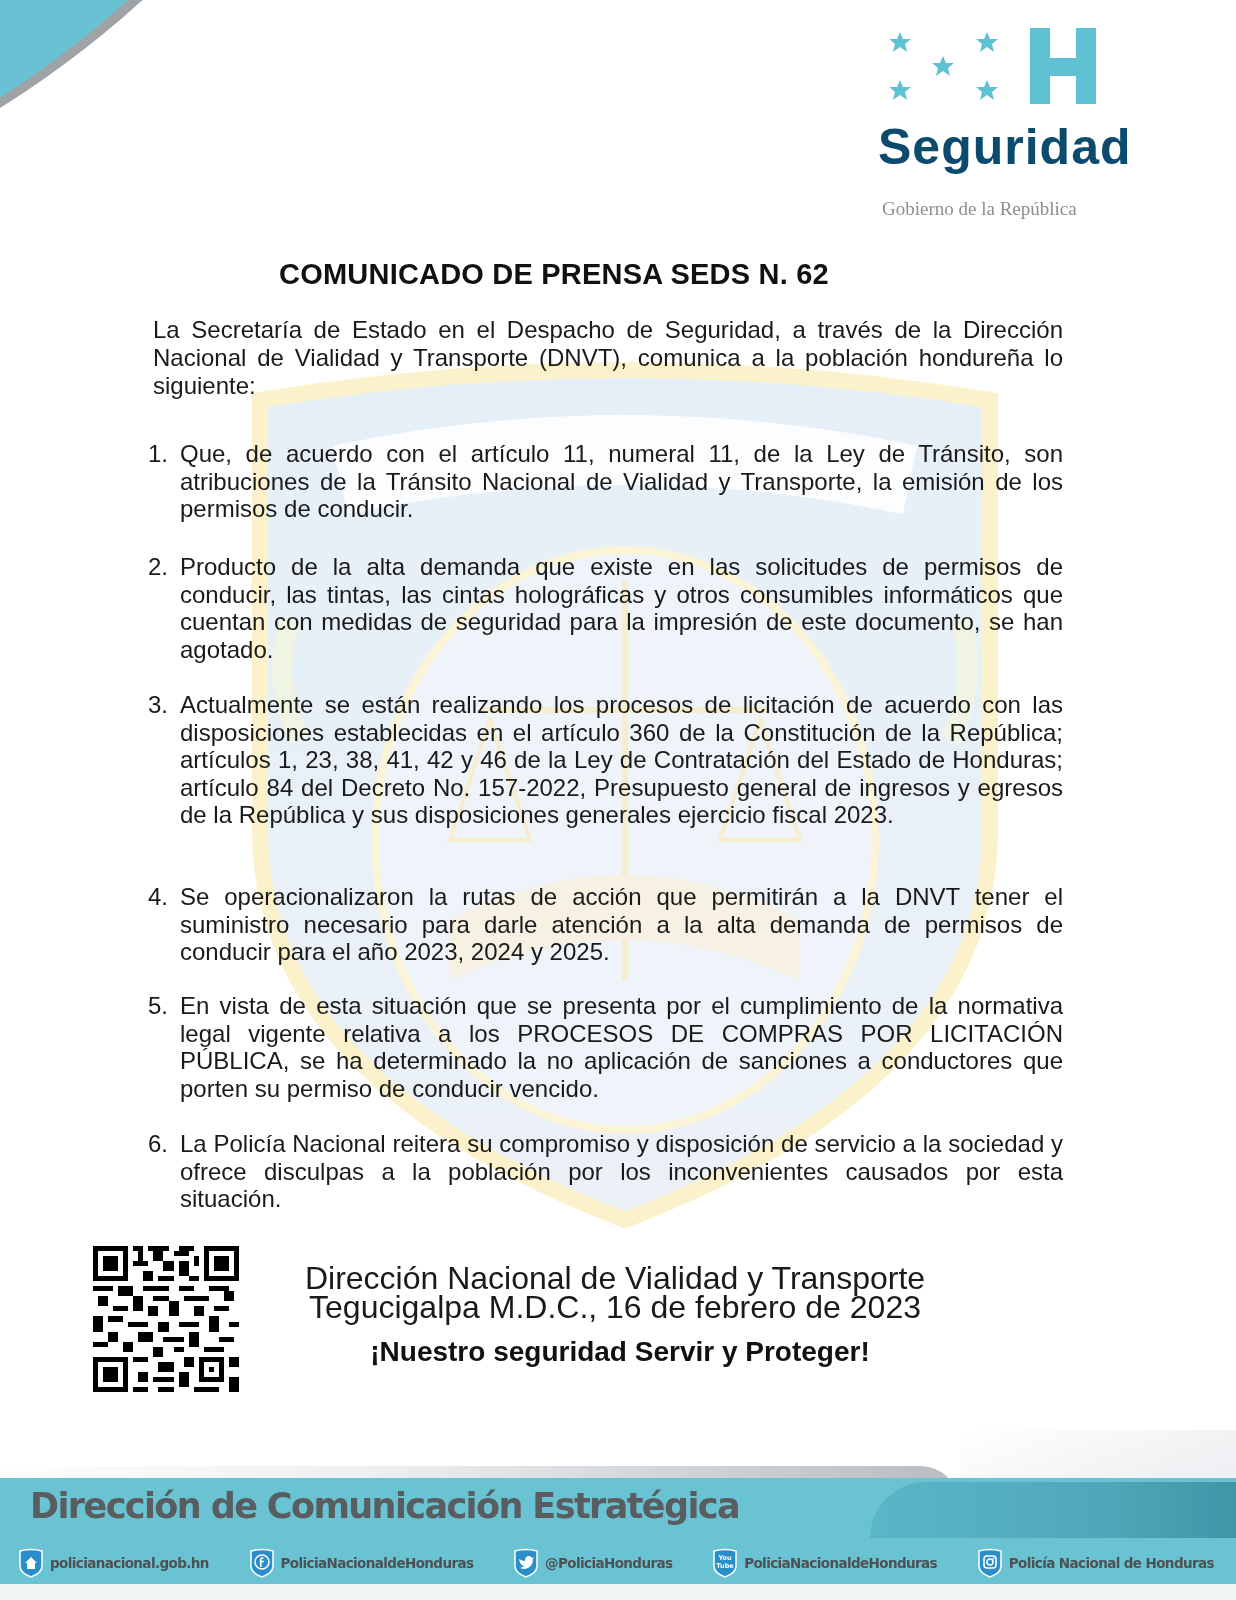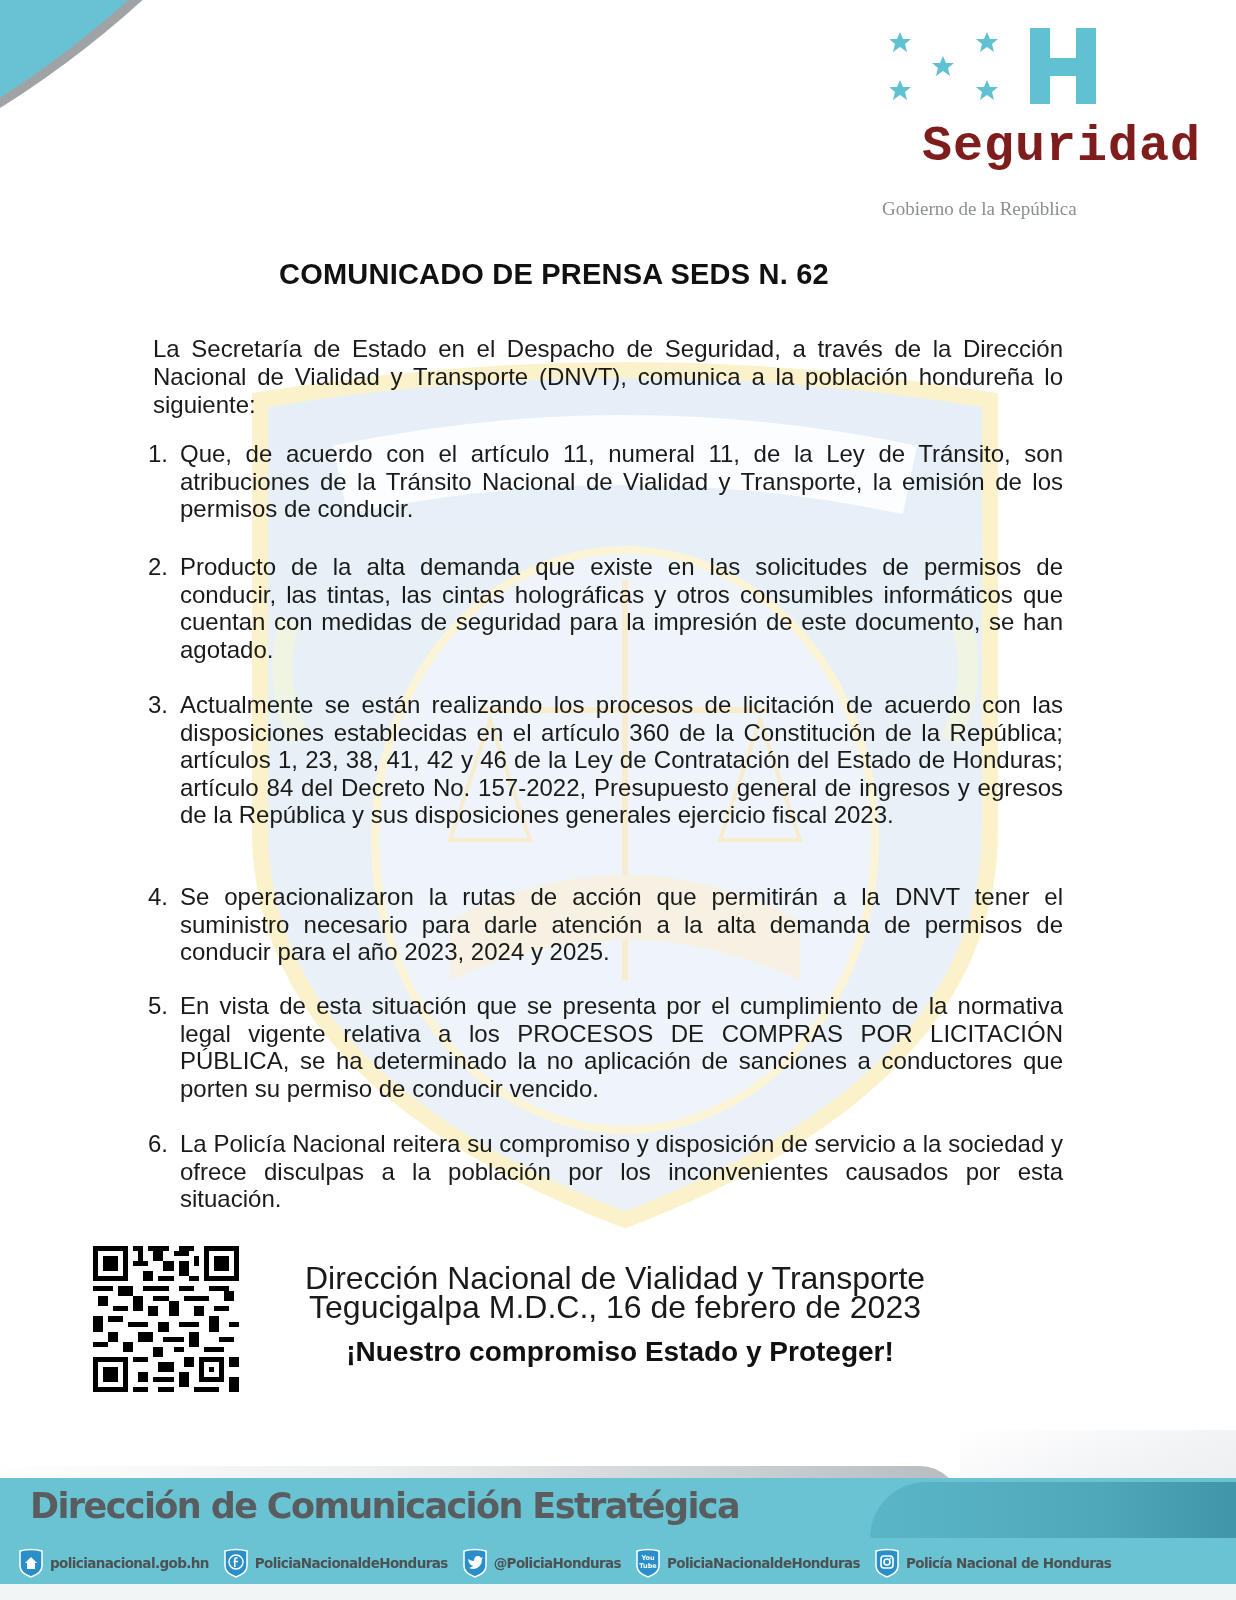--- a/index.html
+++ b/index.html
@@ -25,39 +25,39 @@
   
   .logo-r { position: absolute; left: 890px; top: 22px; width: 340px; height: 210px; }
   .logo-stars { position: absolute; left: 0; top: 4px; width: 130px; height: 80px; }
   .logo-h {
     position: absolute; left: 140px; top: 6px; width: 66px; height: 76px;
   }
   .logo-h .bar-l, .logo-h .bar-r { position: absolute; top: 0; width: 20px; height: 76px; background: #5fc1d2; }
   .logo-h .bar-l { left: 0; } .logo-h .bar-r { right: 0; }
   .logo-h .bar-m { position: absolute; left: 18px; top: 30px; width: 30px; height: 18px; background: #5fc1d2; }
   .seguridad-word {
-    position: absolute; left: -12px; top: 96px; font-family: Liberation Mono, monospace;
-    font-weight: bold; font-size: 50px; color: #7f1d1d; letter-spacing: 1px; margin-left: 44px;
+    position: absolute; left: -12px; top: 96px; font-family: Liberation Sans, sans-serif;
+    font-weight: bold; font-size: 50px; color: #0c4a6e; letter-spacing: 1px;
   }
   .gobierno-word {
     position: absolute; left: -8px; top: 176px; font-family: Liberation Serif, serif;
     font-size: 19px; color: #8a8e90;
   }
 
   
   .watermark { position: absolute; left: 230px; top: 360px; width: 790px; height: 880px; opacity: 0.9; pointer-events: none; }
 
   
   .title {
     position: absolute; left: 0; width: 1108px; top: 258px; text-align: center;
     font-weight: bold; font-size: 29px; color: #111; letter-spacing: 0.2px;
   }
   .intro {
     position: absolute; left: 153px; width: 910px; top: 316px;
-    font-size: 24px; line-height: 28px; text-align: justify; color: #1a1a1a; margin-top: 19px;
+    font-size: 24px; line-height: 28px; text-align: justify; color: #1a1a1a;
   }
   .items { position: absolute; left: 148px; width: 915px; top: 440px; }
   .item { position: absolute; left: 0; width: 915px; font-size: 24px; line-height: 27.5px; color: #1a1a1a; }
   .item .num { position: absolute; left: 0; top: 0; width: 32px; }
   .item .txt { margin-left: 32px; text-align: justify; text-align-last: left; }
 
   
   .qr { position: absolute; left: 92px; top: 1246px; width: 148px; height: 146px; }
   .sig1, .sig2 {
     position: absolute; left: 300px; width: 630px; text-align: center;
@@ -87,21 +87,21 @@
   .f-dark-band {
     position: absolute; left: 870px; top: 52px; width: 380px; height: 56px;
     background: linear-gradient(90deg, #5ab6c7 0%, #4fa8b9 60%, #3f94a6 100%);
     border-radius: 90px 0 0 0;
   }
   .f-bottom-line { position: absolute; left: 0; top: 154px; width: 1236px; height: 16px; background: #f2f5f6; }
   .f-title {
     position: absolute; left: 30px; top: 56px; font-family: "DejaVu Sans", sans-serif;
     font-weight: bold; font-size: 35px; color: #5a5d60; letter-spacing: -1.6px;
   }
-  .f-social { position: absolute; left: 18px; top: 116px; width: 1210px; height: 34px; display: flex; align-items: center; }
+  .f-social { position: absolute; left: 18px; top: 116px; width: 1210px; height: 34px; display: flex; align-items: center; justify-content: space-between; }
   .soc { display: flex; align-items: center; margin-right: 14px; }
   .soc .shield { width: 26px; height: 30px; margin-right: 6px; }
   .soc .label {
     font-family: "DejaVu Sans", sans-serif; font-weight: bold; font-size: 13.5px; color: #4d5154;
     letter-spacing: -0.6px; white-space: nowrap;
   }
 </style>
 </head>
 <body>
 
@@ -274,21 +274,21 @@
       <rect x="12" y="26" width="4" height="1"></rect>
       <rect x="17" y="25" width="2" height="3"></rect>
       <rect x="27" y="26" width="2" height="3"></rect>
     <rect x="8" y="28" width="3" height="1"></rect>
       <rect x="13" y="28" width="3" height="1"></rect>
       <rect x="20" y="28" width="5" height="1"></rect>
   </g>
 </svg>
 <div class="sig1">Dirección Nacional de Vialidad y Transporte</div>
 <div class="sig2">Tegucigalpa M.D.C., 16 de febrero de 2023</div>
-<div class="motto">¡Nuestro compromiso Estado y Proteger!</div>
+<div class="motto">¡Nuestro seguridad Servir y Proteger!</div>
 
 <div class="footer">
   <div class="f-right-light"></div>
   <div class="f-gray-swoosh"></div>
   <div class="f-main"></div>
   <div class="f-dark-band"></div>
   <div class="f-bottom-line"></div>
   <div class="f-title">Dirección de Comunicación Estratégica</div>
 
   <div class="f-social">

